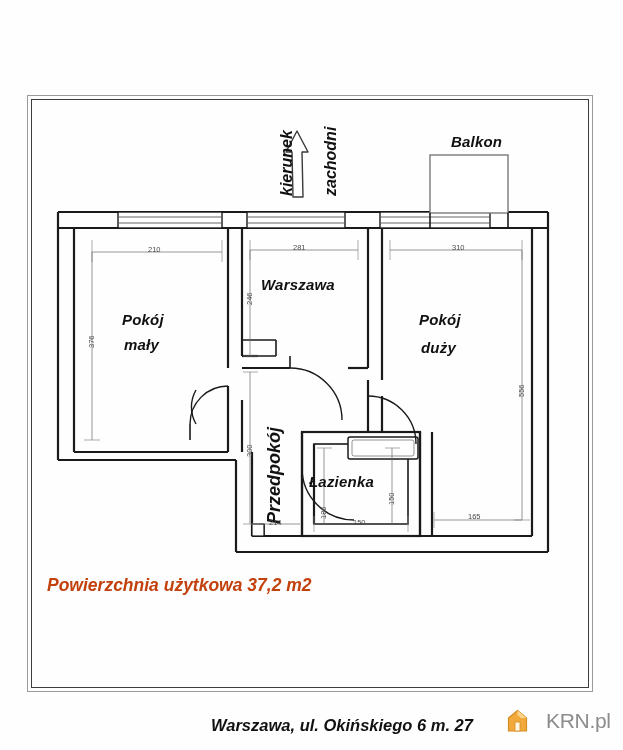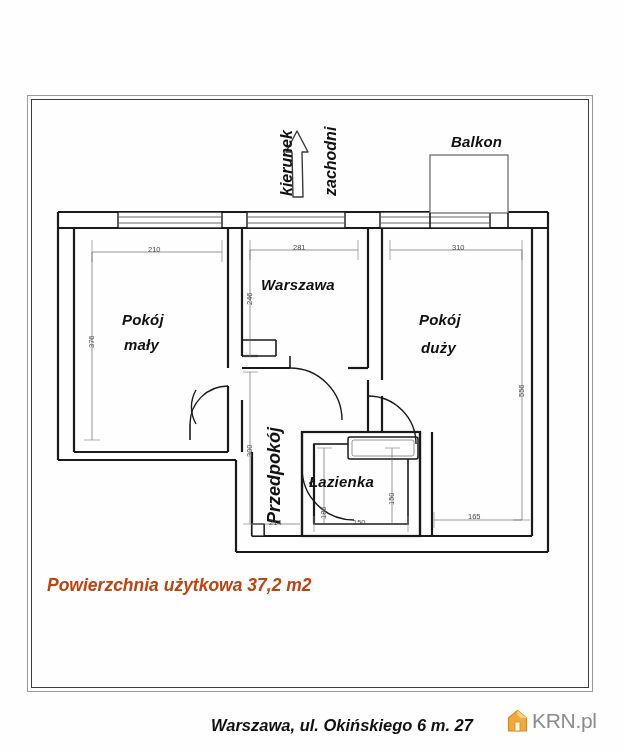--- a/index.html
+++ b/index.html
@@ -108,21 +108,21 @@
     color: #111;
   }
 
   
   #logo {
     position: absolute;
     left: 507px;
     top: 709px;
     display: flex;
     align-items: flex-end;
-    gap: 4px;
+    gap: 18px;
   }
   #logo .logo-text {
     font-size: 21px;
     color: #8c8c8c;
     font-weight: normal;
     letter-spacing: -0.3px;
     font-family: "Liberation Sans", sans-serif;
   }
 </style>
 </head>

